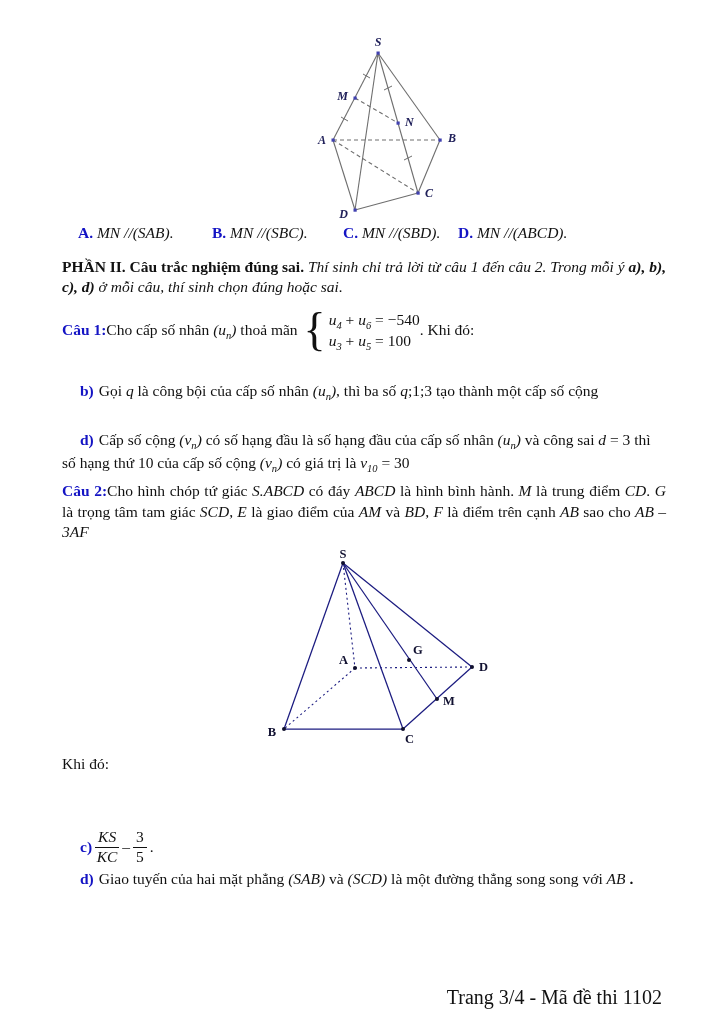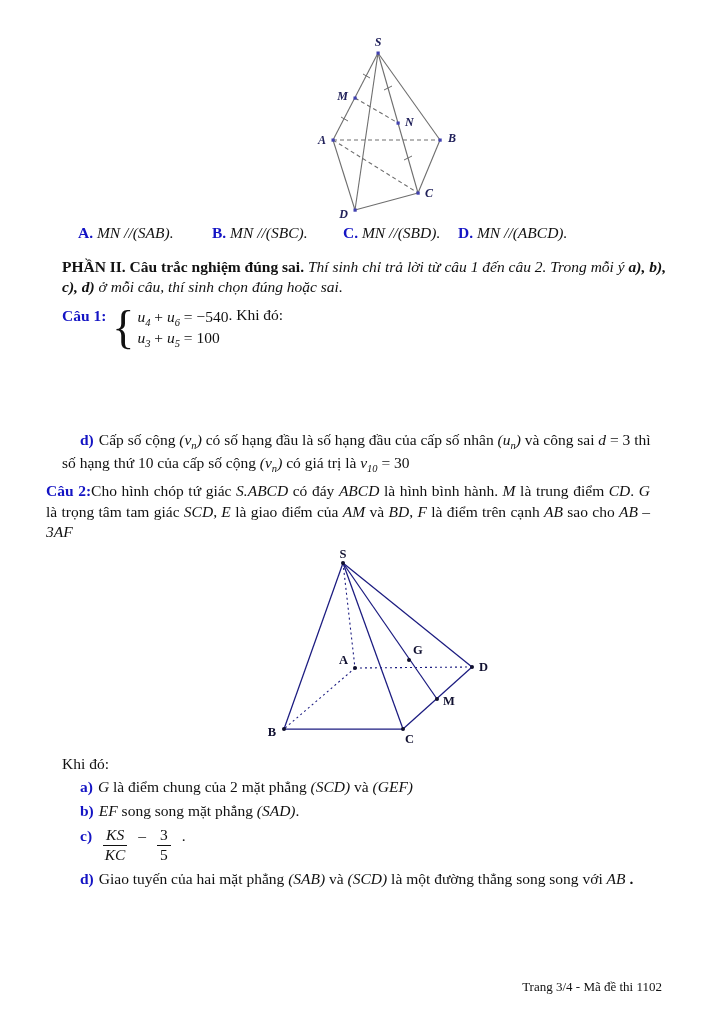--- a/index.html
+++ b/index.html
@@ -11,27 +11,27 @@
   .blue{color:#1414c4;font-weight:bold;font-style:normal;}
   .it{font-style:italic;}
   .seg-r{font-style:normal;font-weight:normal;}
   .seg-i{font-style:italic;}
   .seg-b{font-weight:bold;}
   .seg-bi{font-weight:bold;font-style:italic;}
   sub{font-size:68%;line-height:0;}
   .para{margin:0;line-height:20.5px;text-align:justify;}
   .item{margin:0;line-height:20.5px;}
   .item .lbl{margin-right:5px;}
-  .flexline{display:flex;}
+  .flexline{display:flex;align-items:center;}
   .brace{font-size:46px;font-weight:400;line-height:44px;margin:0 3px 0 6px;color:#111;}
   .eqs{display:inline-block;line-height:21px;white-space:nowrap;}
-  .frac{display:inline-block;text-align:center;vertical-align:middle;line-height:1.08;margin:0 11px;}
+  .frac{display:inline-block;text-align:center;vertical-align:middle;line-height:1.08;margin:0 3px;}
   .frac .top{display:block;border-bottom:1.3px solid #111;padding:0 3px 1px;}
   .frac .bot{display:block;padding-top:1px;}
-  .footer{width:600px;text-align:right;font-size:13px;}
+  .footer{width:600px;text-align:right;font-size:20px;}
   svg text{font-family:"Liberation Serif","DejaVu Serif",serif;}
   .figlab1{font-size:12px;font-weight:bold;font-style:italic;fill:#20205a;}
   .figlab2{font-size:12.5px;font-weight:bold;fill:#101030;}
 </style>
 </head>
 <body>
 
 <div class="page">
 
   <svg class="abs" style="left:298px;top:36px;" width="172" height="186" viewBox="0 0 172 186">
@@ -88,33 +88,37 @@
   </span>
   <span class="abs" style="left:458px;top:224px;">
     <b class="blue">D.</b>
     <span class="it">MN //(ABCD).</span>
   </span>
 
   <p class="para abs" style="left:62px;top:257px;width:604px;line-height:19.5px;"><span class="seg-b">PHẦN II. Câu trắc nghiệm đúng sai. </span><span class="seg-i">Thí sinh chỉ trả lời từ câu 1 đến câu 2. Trong mỗi ý </span><span class="seg-bi">a), b), c), d)</span><span class="seg-i"> ở mỗi câu, thí sinh chọn đúng hoặc sai.</span></p>
 
   <div class="flexline abs" style="left:62px;top:306px;height:48px;">
     <b class="blue item lbl">Câu 1:</b>
+    <span><span class="seg-r">Cho cấp số nhân </span><span class="seg-i">(u</span><sub class="seg-i">n</sub><span class="seg-i">)</span><span class="seg-r"> thoả mãn</span></span>
     <span class="brace">{</span>
     <span class="eqs">
       <span style="display:block;"><span class="seg-i">u</span><sub class="seg-i">4</sub><span class="seg-r"> + </span><span class="seg-i">u</span><sub class="seg-i">6</sub><span class="seg-r"> = −540</span></span>
       <span style="display:block;"><span class="seg-i">u</span><sub class="seg-i">3</sub><span class="seg-r"> + </span><span class="seg-i">u</span><sub class="seg-i">5</sub><span class="seg-r"> = 100</span></span>
     </span>
     <span>. Khi đó:</span>
   </div>
 
+  <p class="item abs" style="left:62px;top:381px;width:604px;text-indent:18px;">
+    <b class="blue lbl">b)</b><span><span class="seg-r">Gọi </span><span class="seg-i">q</span><span class="seg-r"> là công bội của cấp số nhân </span><span class="seg-i">(u</span><sub class="seg-i">n</sub><span class="seg-i">)</span><span class="seg-r">, thì ba số </span><span class="seg-i">q</span><span class="seg-r">;1;3 tạo thành một cấp số cộng</span></span>
+  </p>
   <p class="item abs" style="left:62px;top:429px;width:604px;text-indent:18px;line-height:22.5px;">
     <b class="blue lbl">d)</b><span><span class="seg-r">Cấp số cộng </span><span class="seg-i">(v</span><sub class="seg-i">n</sub><span class="seg-i">)</span><span class="seg-r"> có số hạng đầu là số hạng đầu của cấp số nhân </span><span class="seg-i">(u</span><sub class="seg-i">n</sub><span class="seg-i">)</span><span class="seg-r"> và công sai </span><span class="seg-i">d</span><span class="seg-r"> = 3 thì số hạng thứ 10 của cấp số cộng </span><span class="seg-i">(v</span><sub class="seg-i">n</sub><span class="seg-i">)</span><span class="seg-r"> có giá trị là </span><span class="seg-i">v</span><sub class="seg-i">10</sub><span class="seg-r"> = 30</span></span>
   </p>
 
-  <p class="para abs" style="left:46px;top:481px;width:604px;font-family:Liberation Serif, serif;">
+  <p class="para abs" style="left:62px;top:481px;width:604px;font-family:Liberation Serif, serif;">
     <b class="blue lbl">Câu 2:</b><span><span class="seg-r">Cho hình chóp tứ giác </span><span class="seg-i">S.ABCD</span><span class="seg-r"> có đáy </span><span class="seg-i">ABCD</span><span class="seg-r"> là hình bình hành. </span><span class="seg-i">M</span><span class="seg-r"> là trung điểm </span><span class="seg-i">CD</span><span class="seg-r">. </span><span class="seg-i">G</span><span class="seg-r"> là trọng tâm tam giác </span><span class="seg-i">SCD</span><span class="seg-r">, </span><span class="seg-i">E</span><span class="seg-r"> là giao điểm của </span><span class="seg-i">AM</span><span class="seg-r"> và </span><span class="seg-i">BD</span><span class="seg-r">, </span><span class="seg-i">F</span><span class="seg-r"> là điểm trên cạnh </span><span class="seg-i">AB</span><span class="seg-r"> sao cho </span><span class="seg-i">AB – 3AF</span></span>
   </p>
 
   <svg class="abs" style="left:262px;top:550px;" width="230" height="200" viewBox="0 0 230 200">
     <g stroke="#1b1b80" stroke-width="1.25" fill="none">
       <line x1="81" y1="13" x2="22" y2="179"></line>
       <line x1="81" y1="13" x2="141" y2="179"></line>
       <line x1="81" y1="13" x2="210" y2="117"></line>
       <line x1="81" y1="13" x2="175" y2="149"></line>
       <line x1="22" y1="179" x2="141" y2="179"></line>
@@ -138,26 +142,20 @@
       <text x="151" y="104" text-anchor="start">G</text>
       <text x="217" y="121" text-anchor="start">D</text>
       <text x="181" y="155" text-anchor="start">M</text>
       <text x="14" y="186" text-anchor="end">B</text>
       <text x="143" y="193" text-anchor="start">C</text>
     </g>
   </svg>
 
   <p class="item abs" style="left:62px;top:754px;">Khi đó:</p>
 
-  <p class="item abs" style="left:62px;top:777px;width:604px;text-indent:18px;">
-    <b class="blue lbl">a)</b><span><span class="seg-i">G</span><span class="seg-r"> là điểm chung của 2 mặt phẳng </span><span class="seg-i">(SCD)</span><span class="seg-r"> và </span><span class="seg-i">(GEF)</span></span>
-  </p>
-  <p class="item abs" style="left:62px;top:801px;width:604px;text-indent:18px;">
-    <b class="blue lbl">b)</b><span><span class="seg-i">EF</span><span class="seg-r"> song song mặt phẳng </span><span class="seg-i">(SAD)</span><span class="seg-r">.</span></span>
-  </p>
   <div class="flexline abs" style="left:80px;top:827px;height:40px;">
     <b class="blue lbl">c)</b>
     <span class="frac it">
       <span class="top">KS</span>
       <span class="bot">KC</span>
     </span>
     <span>–</span>
     <span class="frac">
       <span class="top">3</span>
       <span class="bot">5</span>

